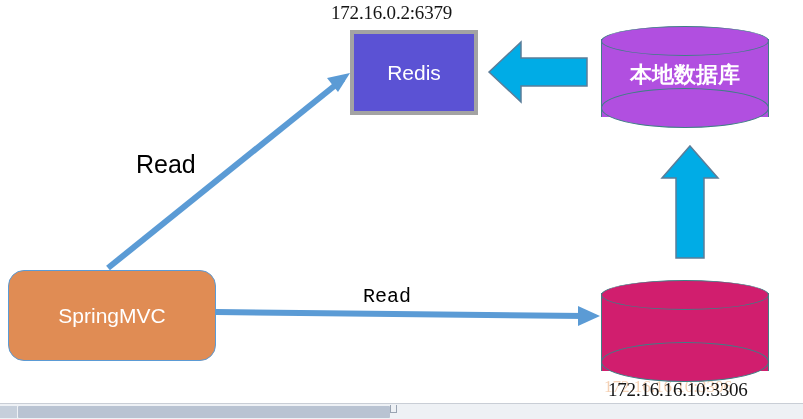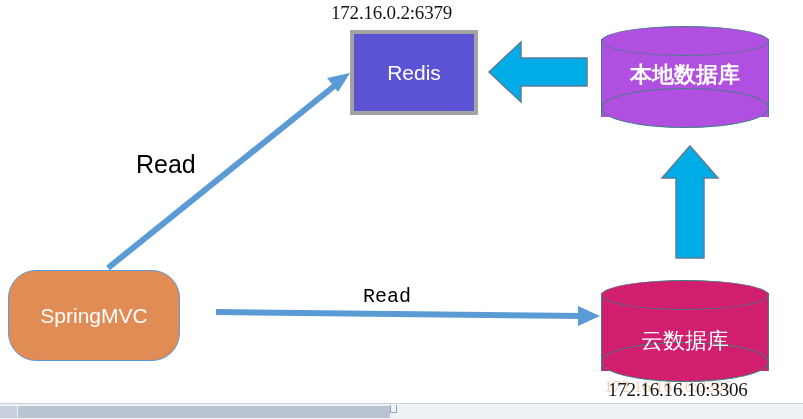--- a/index.html
+++ b/index.html
@@ -70,25 +70,25 @@
     top: 30px;
     width: 128px;
     height: 85px;
     background: #5b52d4;
     border: 4px solid #a3a3a3;
     font-size: 21px;
   }
   #springmvc-box {
     left: 8px;
     top: 270px;
-    width: 172px;
+    width: 208px;
     height: 91px;
     background: #e08c54;
     border: 1.5px solid #5b9bd5;
-    border-radius: 28px;
+    border-radius: 16px;
     font-size: 21px;
   }
   
   .cylinder {
     position: absolute;
     z-index: 2;
   }
   .cyl-body {
     position: absolute;
     left: 0;
@@ -227,21 +227,20 @@
     <div class="cyl-body"></div>
     <div class="cyl-cap bottom"></div>
     <div class="cyl-cap top"></div>
     <div class="cyl-text">本地数据库</div>
   </div>
 
   <div id="cloud-db" class="cylinder">
     <div class="cyl-body"></div>
     <div class="cyl-cap bottom"></div>
     <div class="cyl-cap top"></div>
-    <div class="cyl-text">云数据库</div>
   </div>
 
   <div id="scrollbar">
     <div id="scroll-left-cap"></div>
     <div id="scroll-thumb"></div>
     <div id="scroll-marker"></div>
   </div>
 
 </div>
 

